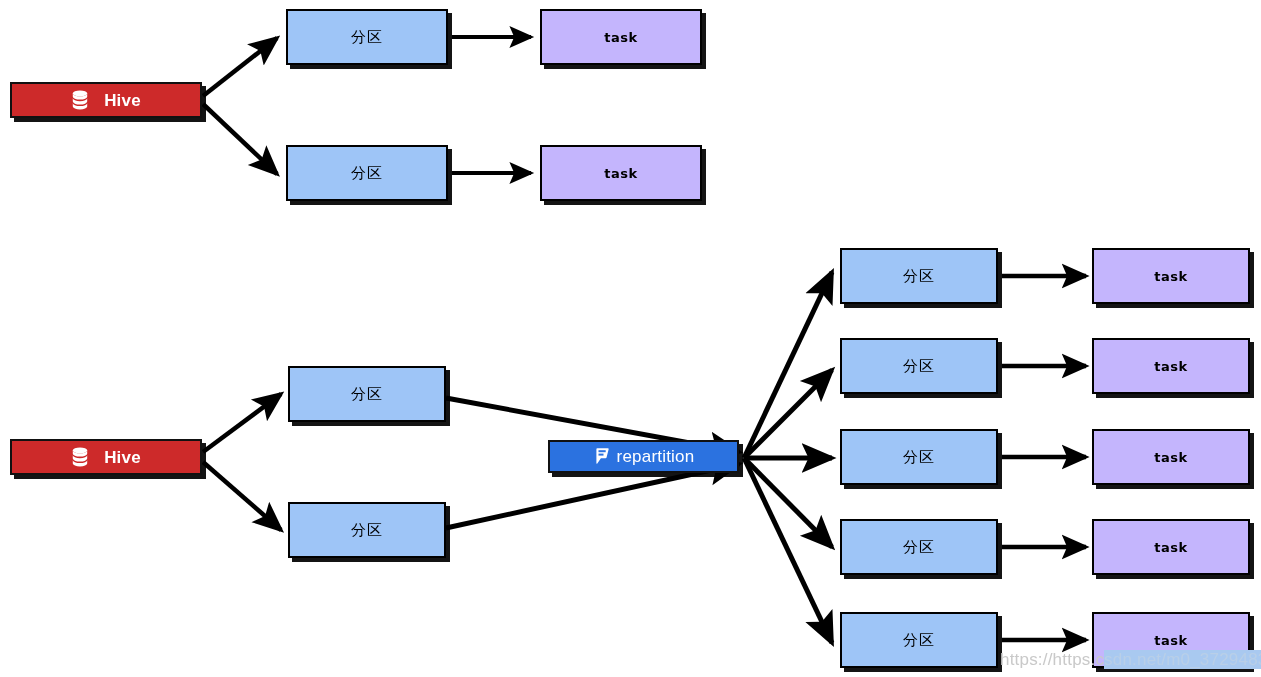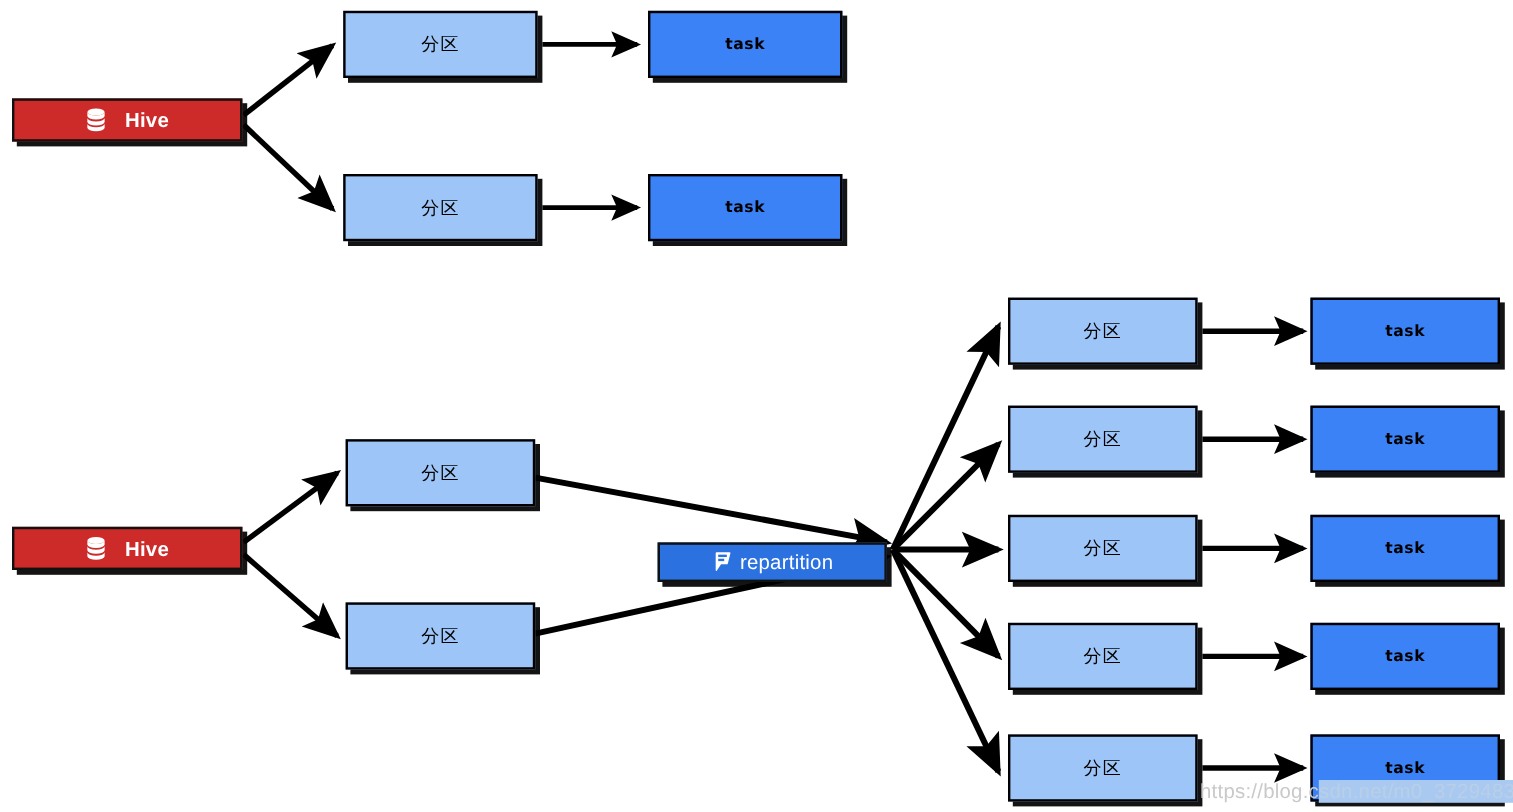--- a/index.html
+++ b/index.html
@@ -40,21 +40,21 @@
   .node-partition {
     background: #9ec5f7;
     color: #000000;
     font-size: 15px;
     font-weight: 400;
     font-family: "DejaVu Sans", "Liberation Sans", sans-serif;
     letter-spacing: 1px;
     text-align: center;
   }
   .node-task {
-    background: #3b82f6;
+    background: #c4b5fd;
     color: #000000;
     font-size: 13px;
     font-weight: 700;
     font-family: "DejaVu Sans", "Liberation Sans", sans-serif;
     letter-spacing: .5px;
   }
   .node-hive {
     background: #cd2a2a;
     border: 2px solid #111111;
     gap: 15px;
@@ -217,21 +217,21 @@
     <span class="hive-label">Hive</span>
   </div>
 
   <div class="node node-partition" style="left:288px; top:366px; width:158px; height:56px;">
     <span>分区</span>
   </div>
   <div class="node node-partition" style="left:288px; top:502px; width:158px; height:56px;">
     <span>分区</span>
   </div>
 
-  <div class="node node-repartition" style="left:548px; top:452px; width:191px; height:33px;">
+  <div class="node node-repartition" style="left:548px; top:440px; width:191px; height:33px;">
     <span class="icon">
       <svg width="17" height="19" viewBox="0 0 17 19" xmlns="http://www.w3.org/2000/svg">
         <path d="M2.2 1.2 h12.6 a0.9 0.9 0 0 1 0.85 1.15 l-2.1 8.2
                  a1 1 0 0 1 -0.97 0.75 H7.9 l-3.6 5.3 a0.5 0.5 0 0 1 -0.9 -0.3
                  V2.1 a0.9 0.9 0 0 1 0.9 -0.9 z" fill="#ffffff"></path>
         <rect x="5.5" y="3.2" width="7.2" height="2.0" fill="#2b72e0"></rect>
         <rect x="5.5" y="6.6" width="5.0" height="2.0" fill="#2b72e0"></rect>
       </svg>
     </span>
     <span class="rep-label">repartition</span>
@@ -266,16 +266,16 @@
   </div>
 
   <div class="node node-partition" style="left:840px; top:612px; width:158px; height:56px;">
     <span>分区</span>
   </div>
   <div class="node node-task" style="left:1092px; top:612px; width:158px; height:56px;">
     <span>task</span>
   </div>
 
   <div class="watermark">
-    <span>https://blog.c</span><span class="wm-tail">sdn.net/m0_37294838</span>
+    <span>https://https.c</span><span class="wm-tail">sdn.net/m0_37294838</span>
   </div>
 
 </div>
 
 </body></html>

